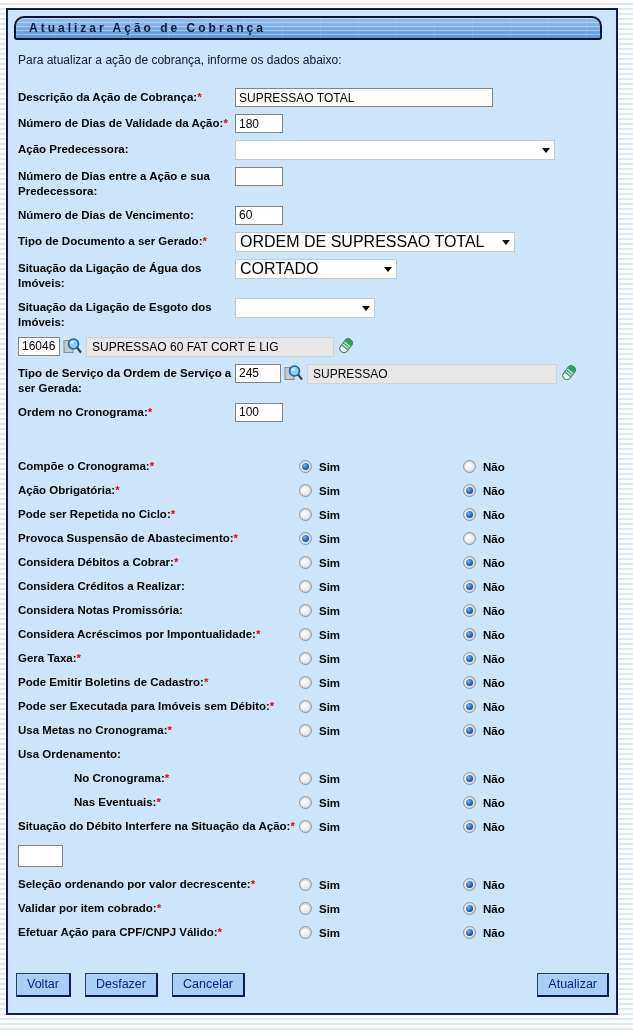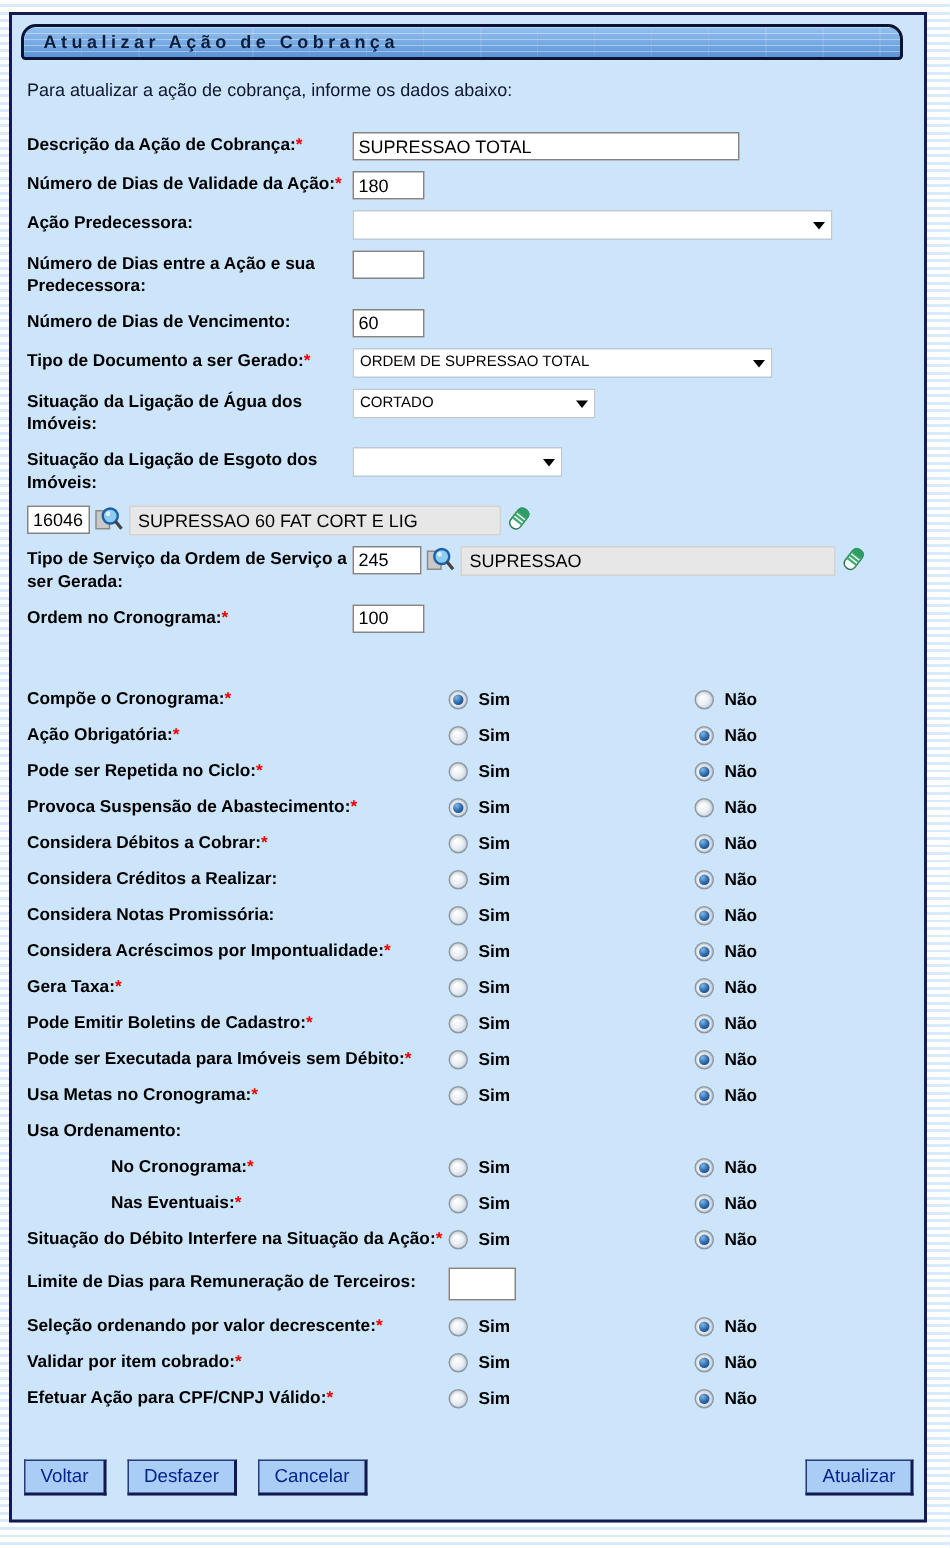--- a/index.html
+++ b/index.html
@@ -65,21 +65,21 @@
   }
   .w-lg { width: 258px; }
   .w-sm { width: 48px; }
   .w-code1 { width: 42px; }
   .w-code2 { width: 46px; }
   .sel {
     position: relative;
     height: 20px;
     background: #fff;
     border: 1px solid #bcc9d6;
-    font-size: 10px;
+    font-size: 16px;
     line-height: 18px;
     color: #000;
     padding: 0 18px 0 4px;
     overflow: hidden;
     white-space: nowrap;
   }
   .sel .arrow {
     position: absolute;
     right: 4px; top: 7px;
     width: 0; height: 0;
@@ -430,21 +430,20 @@
           <div class="rcell">
             <span class="radio"></span>
             <span class="optlbl">Sim</span>
           </div>
           <div class="rcell">
             <span class="radio sel-on"></span>
             <span class="optlbl">Não</span>
           </div>
         </div>
         <div class="rrow" style="min-height: 34px;">
-          <div class="rlbl"><span>Limite de Dias para Remuneração de Terceiros:</span></div>
           <div class="rcell">
             <input class="txt" style="width: 45px; height: 22px;">
           </div>
         </div>
         <div class="rrow">
           <div class="rlbl"><span>Seleção ordenando por valor decrescente:</span><span class="req">*</span></div>
           <div class="rcell">
             <span class="radio"></span>
             <span class="optlbl">Sim</span>
           </div>

